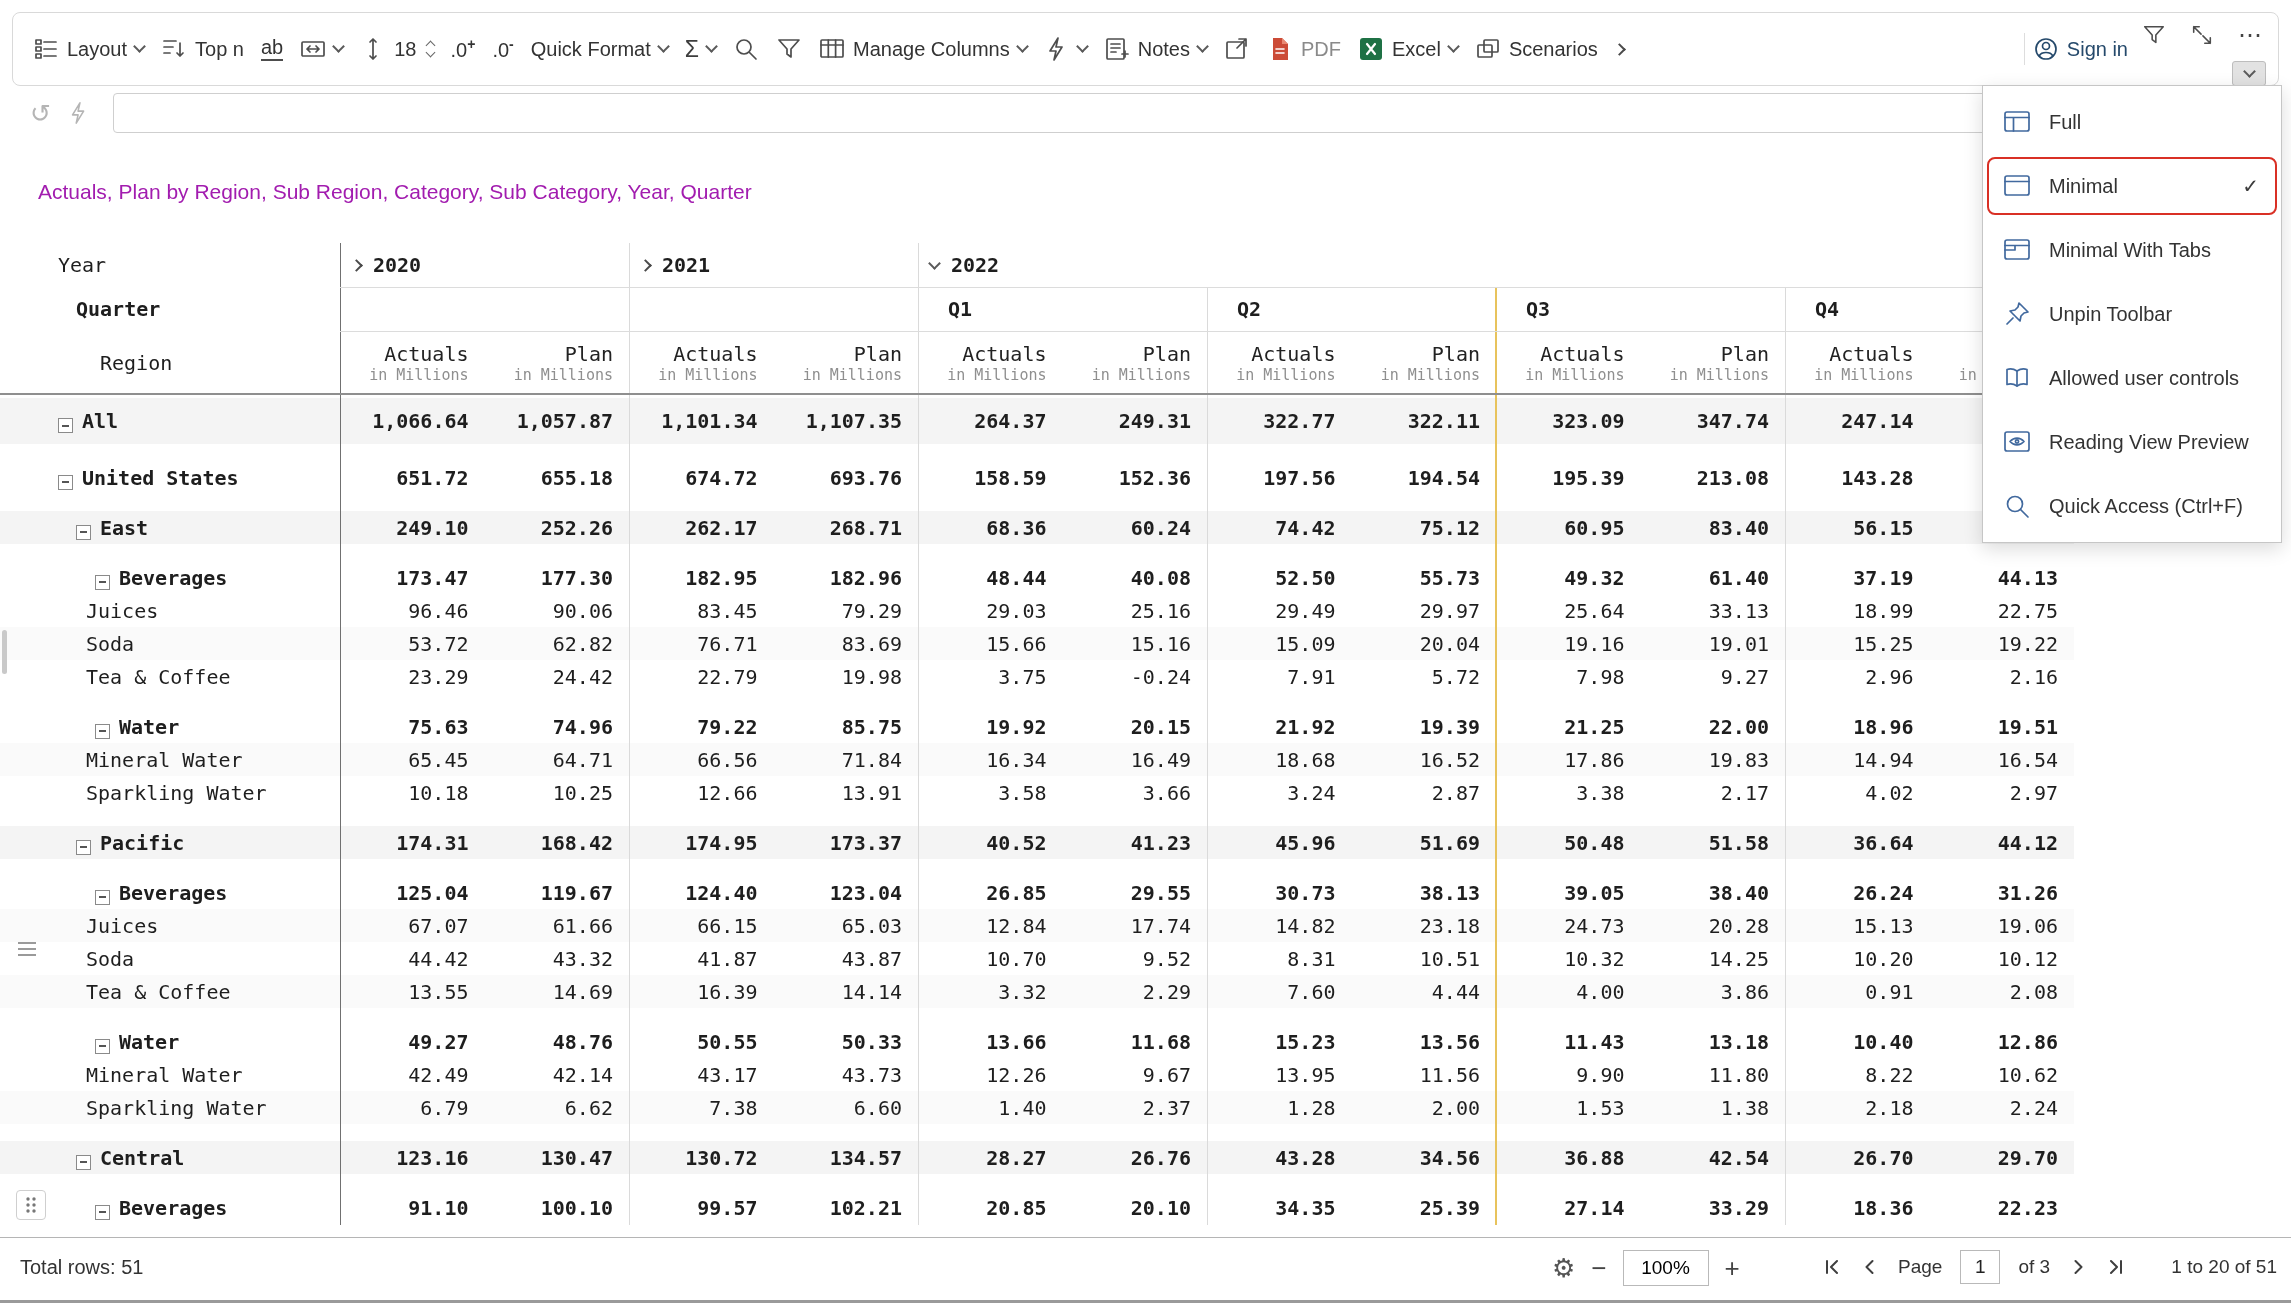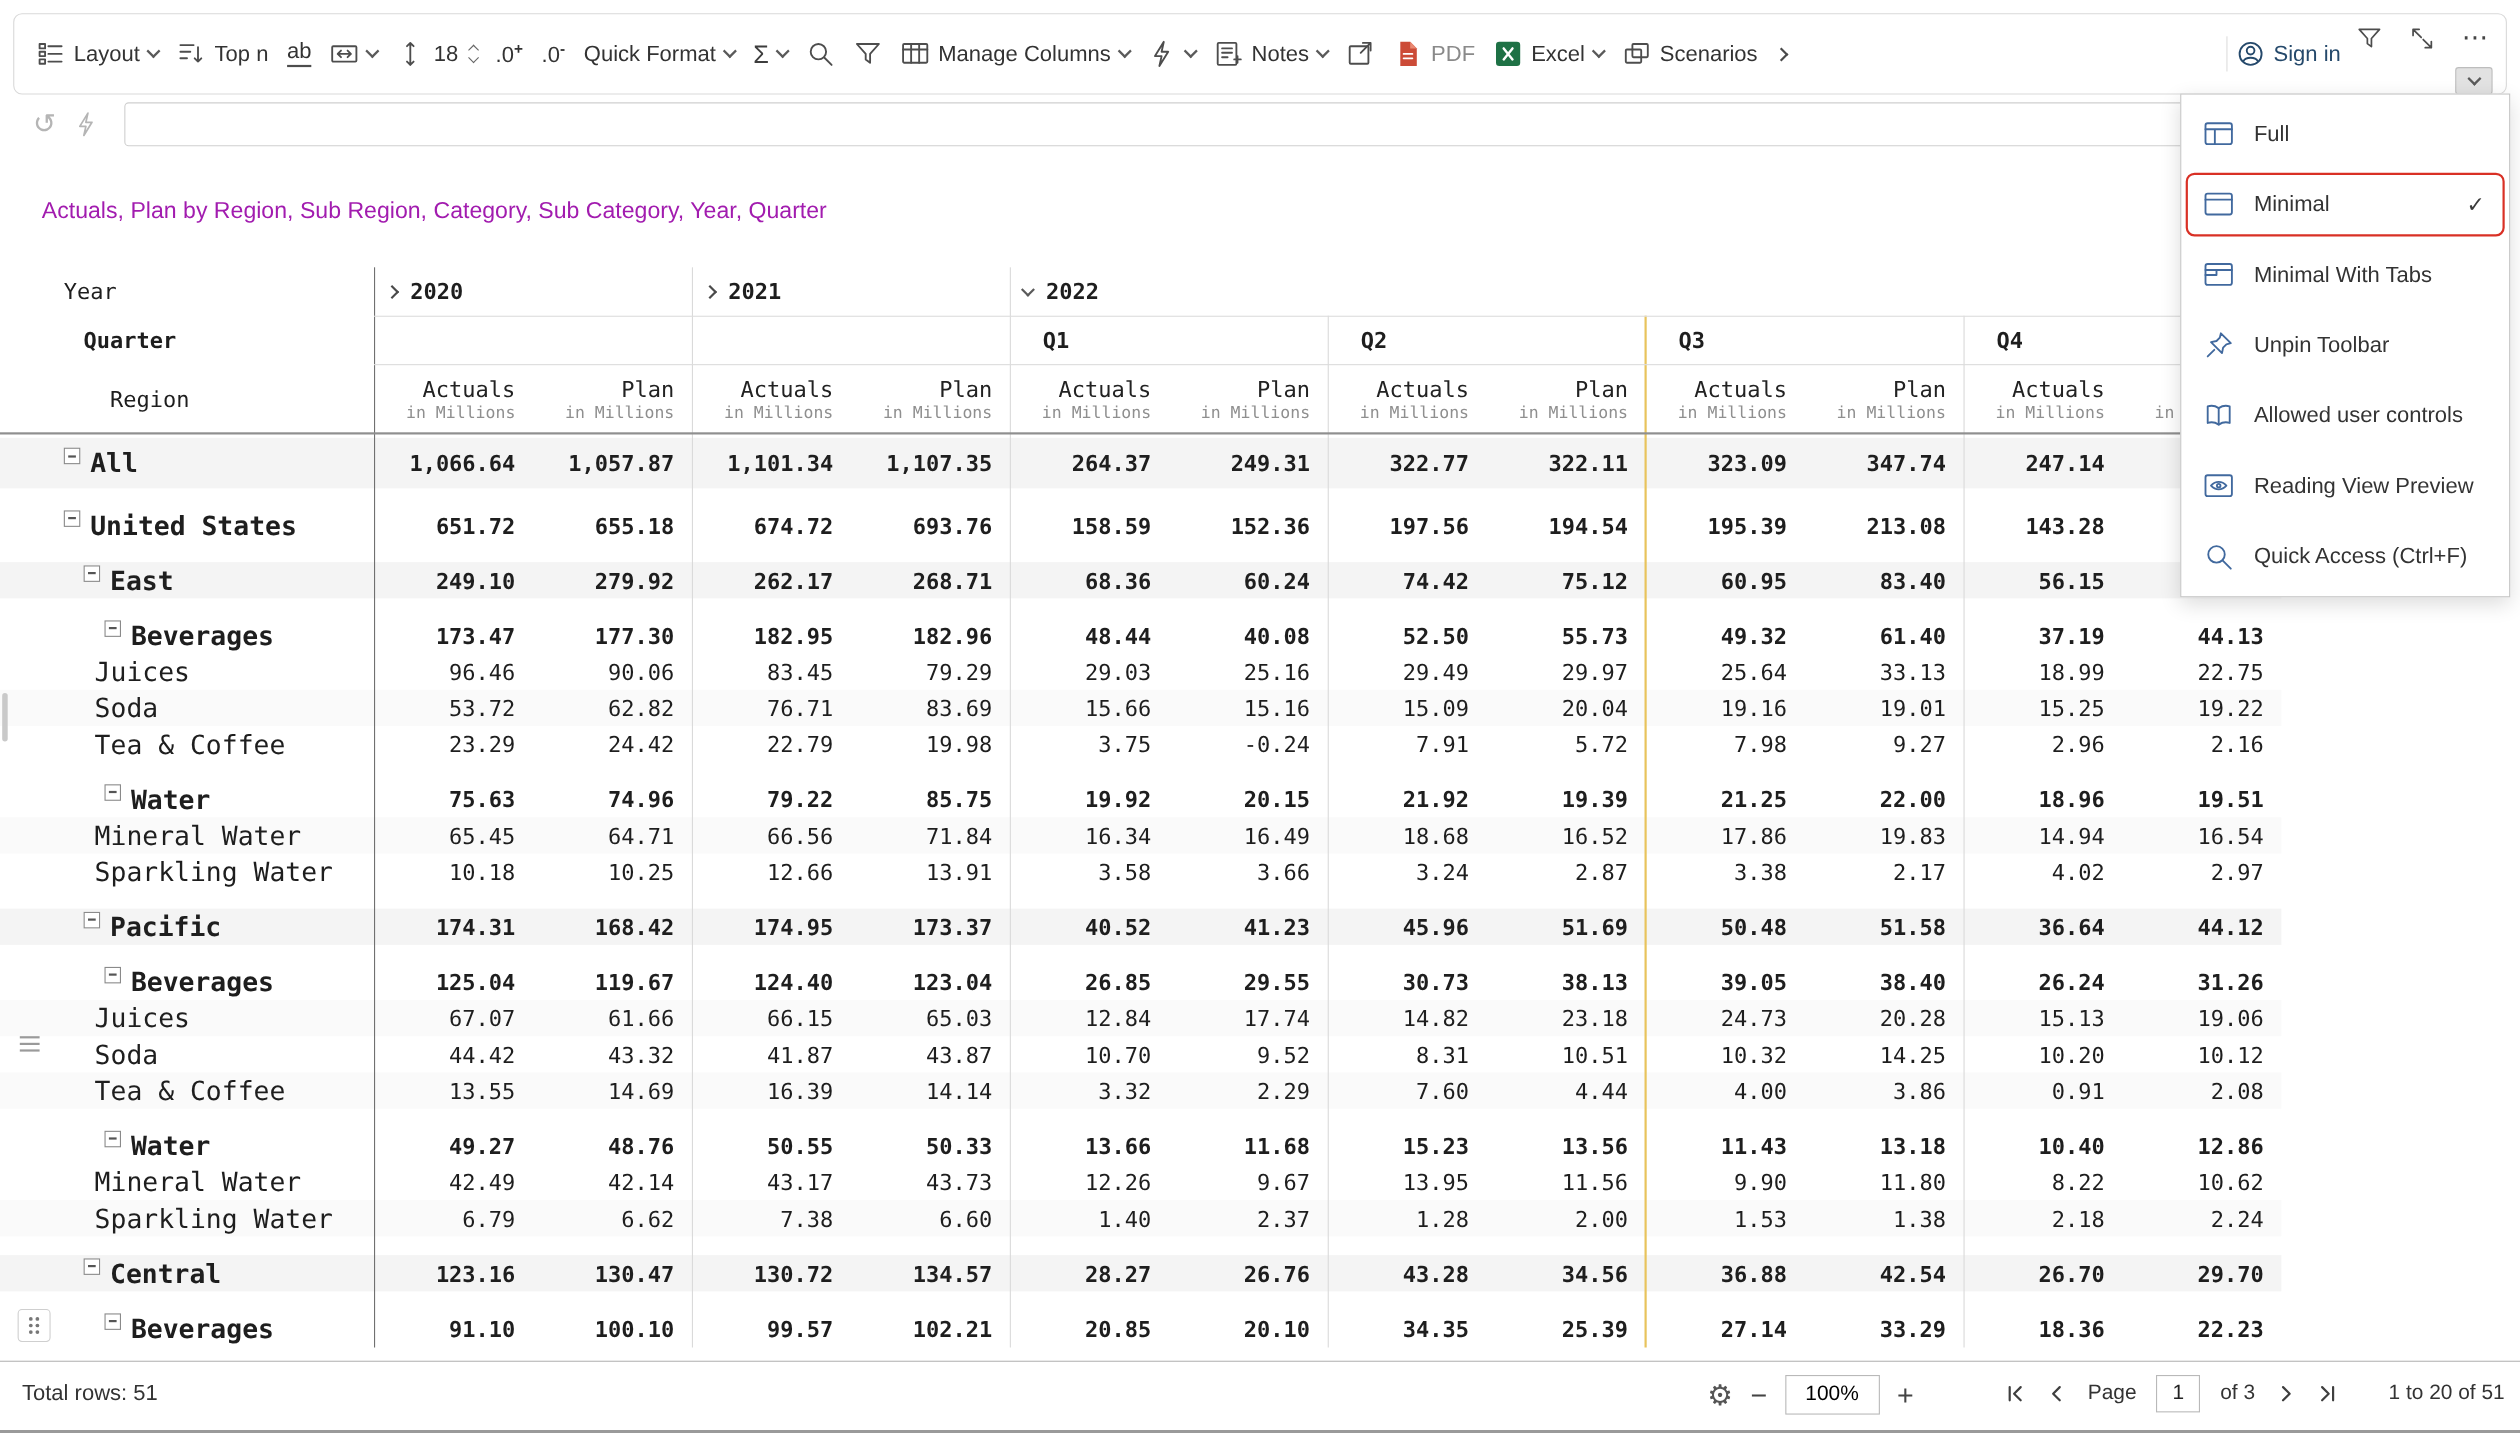--- a/index.html
+++ b/index.html
@@ -51,21 +51,21 @@
   .measure-row{height:64px}
   .mcell{width:144.5px;flex:none;display:flex;flex-direction:column;justify-content:center;align-items:flex-end;padding-right:16px}
   .m1{font-size:20px;color:#222;line-height:24px}
   .m2{font-size:15px;color:#8f8f8f;line-height:19px}
   .grid-body{margin-top:3px}
   .grid-row{display:flex;height:33px;align-items:center;position:relative}
   .grid-row.first{height:46px}
   .grid-row.gap{margin-top:17px}
   .grid-row.shade{background:#f4f4f4}
   .grid-row.zeb{background:#fafafa}
-  .label-cell{width:340px;flex:none;display:flex;align-items:flex-start;gap:9px;font-size:24px;color:#1e1e1e}
+  .label-cell{width:340px;flex:none;display:flex;align-items:flex-end;gap:9px;font-size:20px;color:#1e1e1e}
   .lv0 .label-cell{padding-left:58px}
   .lv1 .label-cell{padding-left:76px}
   .lv2 .label-cell{padding-left:95px}
   .lv3 .label-cell{padding-left:86px}
   .group .label-cell,.group .val{font-weight:bold}
   .val{width:144.5px;flex:none;text-align:right;padding-right:16px;font-size:20px;color:#1e1e1e}
   .exp{width:15px;height:15px;border:1px solid #8a8a8a;background:#fff;display:inline-flex;align-items:center;justify-content:center;flex:none}
   .exp::after{content:"";width:7px;height:2px;background:#555}
   .vline{position:absolute;top:0;bottom:0;width:1px;background:#dadada}
   .vline.dark{background:#707070}
@@ -426,21 +426,21 @@
         <div class="val">213.08</div>
         <div class="val">143.28</div>
         <div class="val"></div>
       </div>
       <div class="grid-row lv1 gap shade group">
         <div class="label-cell">
           <span class="exp"></span>
           <span class="rlabel">East</span>
         </div>
         <div class="val">249.10</div>
-        <div class="val">279.92</div>
+        <div class="val">252.26</div>
         <div class="val">262.17</div>
         <div class="val">268.71</div>
         <div class="val">68.36</div>
         <div class="val">60.24</div>
         <div class="val">74.42</div>
         <div class="val">75.12</div>
         <div class="val">60.95</div>
         <div class="val">83.40</div>
         <div class="val">56.15</div>
         <div class="val"></div>

